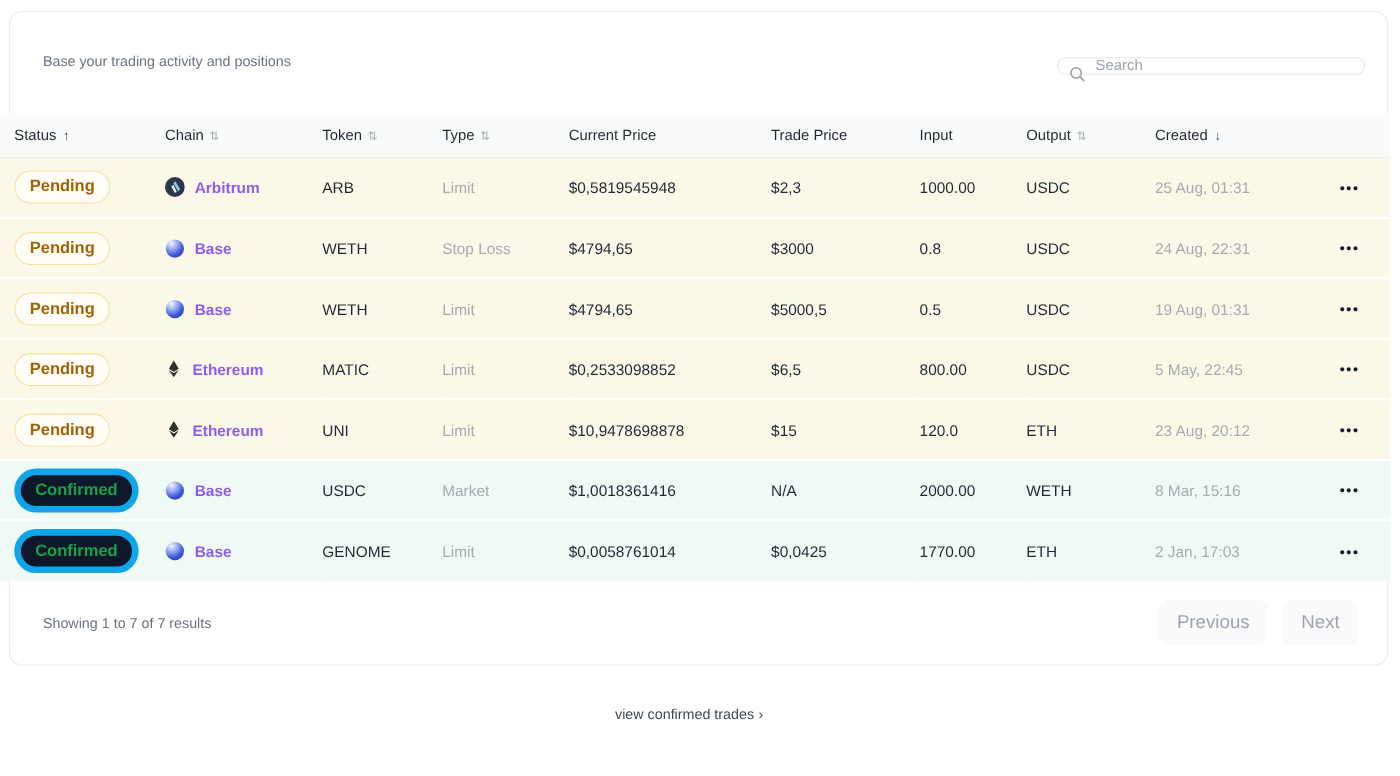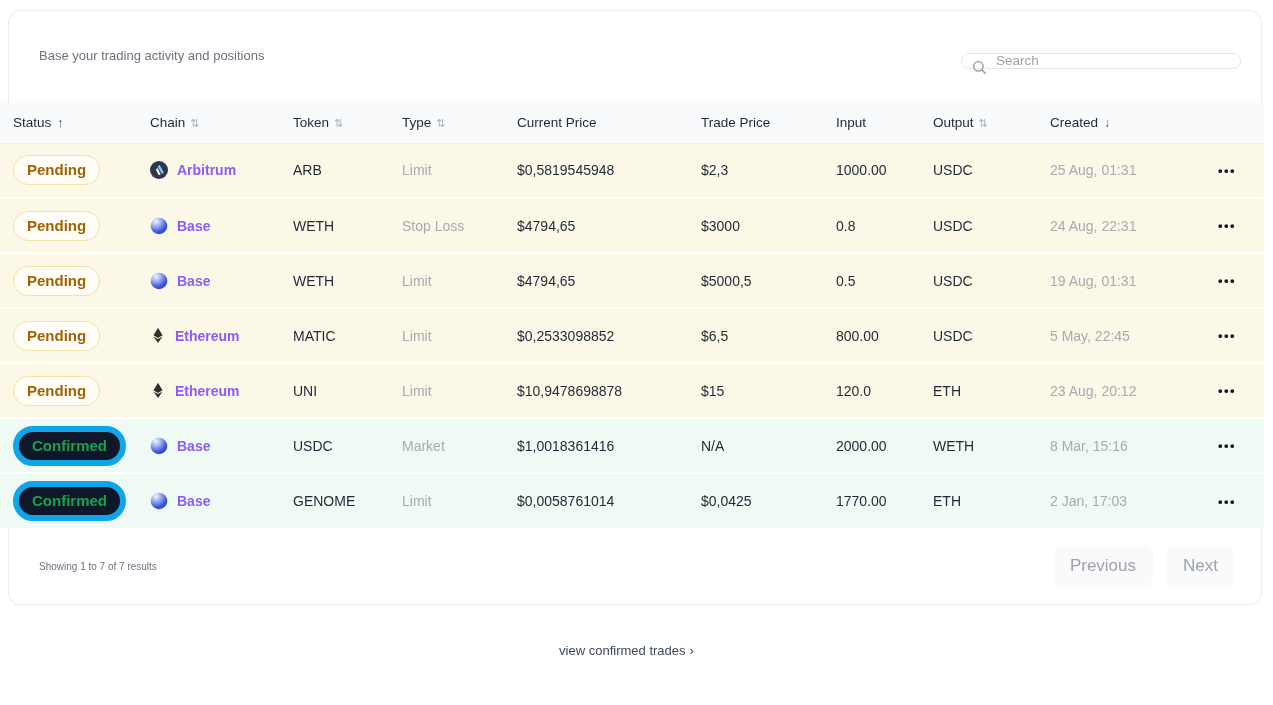--- a/index.html
+++ b/index.html
@@ -60,21 +60,21 @@
     background:none; border:none; cursor:pointer; color:#111827;
     font-size:13px; font-weight:700; letter-spacing:1.5px; padding:6px 8px;
     font-family:inherit;
   }
   td.actions-cell { text-align:center; }
 
   .card-footer {
     display:flex; align-items:center; justify-content:space-between;
     height:76px; padding:0 26px 0 30px;
   }
-  .summary { color:#6b7280; font-size:10px; }
+  .summary { color:#6b7280; font-size:13px; }
   .pager { display:flex; gap:13px; }
   .pager-btn {
     background:#fafafa; border:none; border-radius:10px;
     padding:11px 17px; font-size:17px; color:#9ca3af;
     font-family:Liberation Sans, sans-serif; cursor:pointer;
   }
   .below-link-row { text-align:center; padding:36px 20px 0 0; }
   .below-link { font-size:13px; color:#3f4855; cursor:pointer; }
   .below-link .chev { margin-left:4px; }
 </style>

